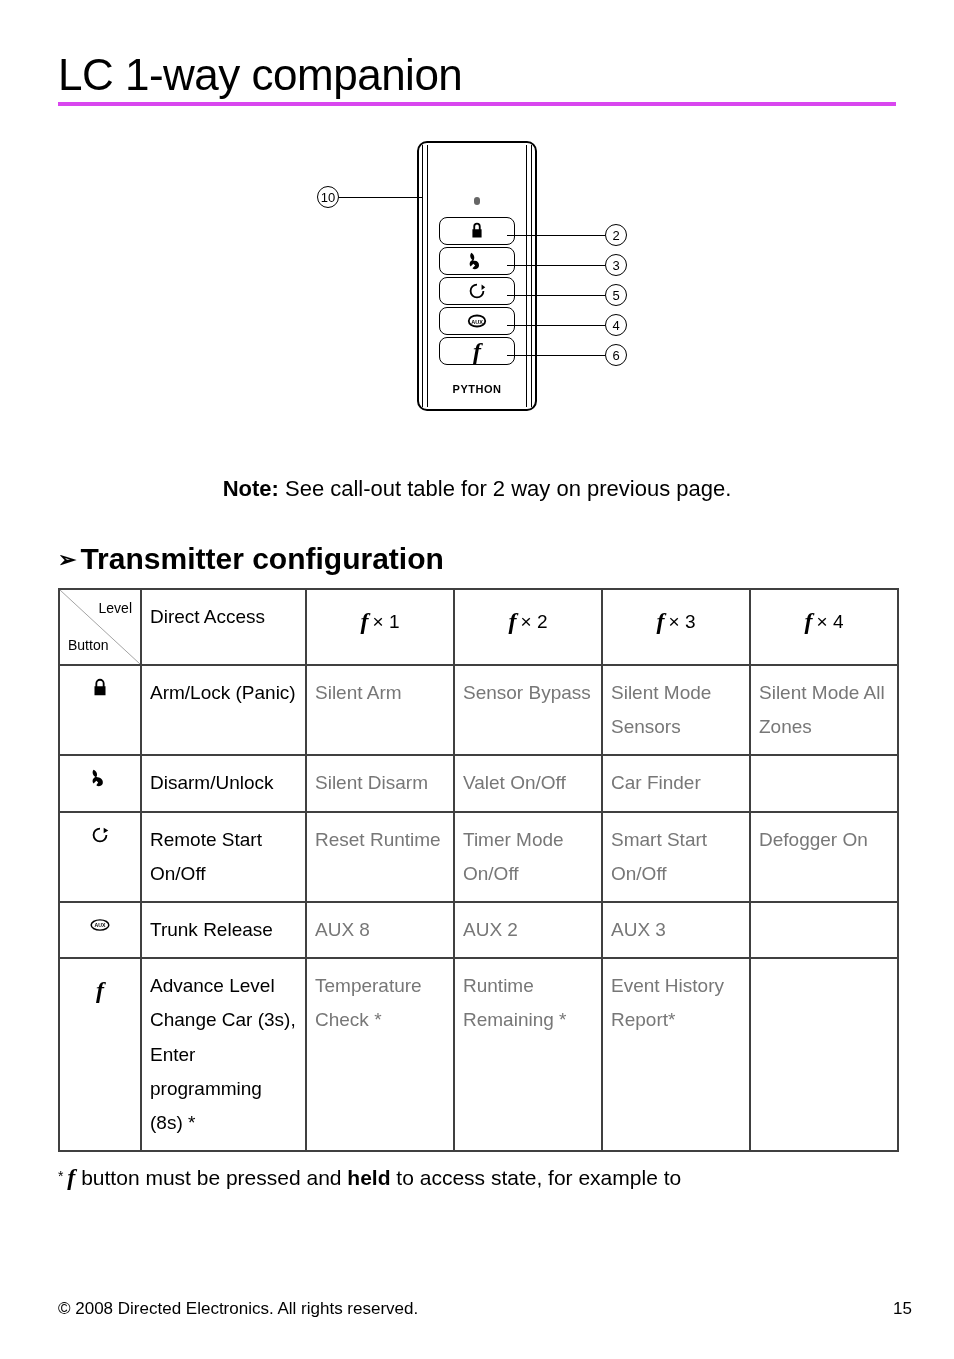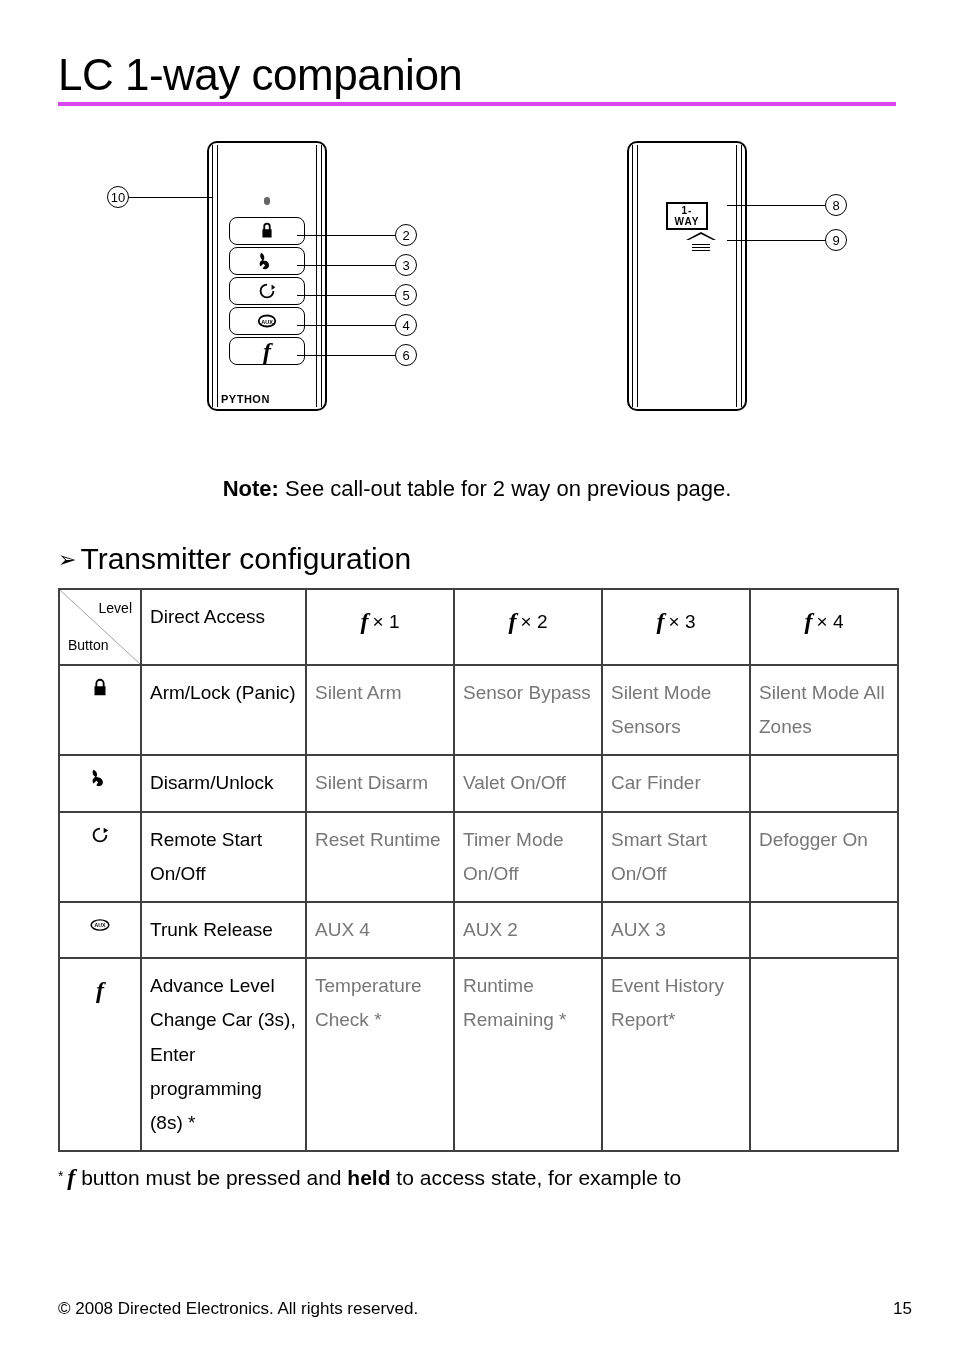--- a/index.html
+++ b/index.html
@@ -71,22 +71,23 @@
     border-radius: 8px;
     height: 28px;
     display: flex;
     align-items: center;
     justify-content: center;
     font-size: 13px;
     background: #fff;
   }
   .brand-label {
     position: absolute;
-    bottom: 0;
+    bottom: 10px;
     left: 0; right: 0;
+    text-align: center;
     font-weight: 900;
     font-size: 11px;
     letter-spacing: 0.5px;
   }
   .led-dot {
     position: absolute;
     top: 50px;
     left: 50%;
     transform: translateX(-50%);
     width: 6px;
@@ -158,21 +159,21 @@
   .callout.right .num { order: 2; margin-left: 0;}
   .note-line {
     text-align: center;
     font-size: 22px;
     margin: 30px 0 40px 0;
   }
   .note-line .bold { font-weight: 600; }
   .section-heading {
     font-size: 30px;
     font-family: "Arial Narrow", "Helvetica Neue Condensed", sans-serif;
-    font-weight: 400;
+    font-weight: 700;
     margin-bottom: 12px;
   }
   .section-heading .arrow {
     font-size: 22px;
     margin-right: 4px;
     vertical-align: 2px;
   }
   table.config {
     width: 100%;
     border-collapse: collapse;
@@ -287,42 +288,20 @@
     <div class="callout right" style="top:178px; left:190px; width:120px;">
         <span class="line"></span>
         <span class="num">4</span>
       </div>
     <div class="callout right" style="top:208px; left:190px; width:120px;">
         <span class="line"></span>
         <span class="num">6</span>
       </div>
   </div>
 
-  <div class="remote-diagram">
-    <div class="remote-body">
-      <div class="remote-inner">
-        <div class="one-way-label-box">1-WAY</div>
-        <div class="slide-cover">
-          <div class="slide-lines">
-              <div></div>
-              <div></div>
-              <div></div>
-            </div>
-        </div>
-      </div>
-    </div>
-    <div class="callout right" style="top:58px; left:200px; width:120px;">
-        <span class="line"></span>
-        <span class="num">8</span>
-      </div>
-    <div class="callout right" style="top:93px; left:200px; width:120px;">
-        <span class="line"></span>
-        <span class="num">9</span>
-      </div>
-  </div>
 </div>
 
 <p class="note-line">
   <span class="bold">Note:</span><span> See call-out table for 2 way on previous page.</span>
 </p>
 
 <h2 class="section-heading">
   <span class="arrow">➢</span><span>Transmitter configuration</span>
 </h2>
 
@@ -395,21 +374,21 @@
         <td style="color: rgb(119, 119, 119);">Smart Start On/Off</td>
         <td style="color: rgb(119, 119, 119);">Defogger On</td>
       </tr>
       <tr>
         <td class="icon-col"><svg class="tbl-icon" viewBox="0 0 30 20">
             <ellipse cx="15" cy="10" rx="13" ry="8" fill="#000"></ellipse>
             <ellipse cx="15" cy="10" rx="11" ry="6" fill="#fff"></ellipse>
             <text x="15" y="13" font-size="7" text-anchor="middle" font-weight="900" fill="#000">AUX</text>
           </svg></td>
         <td>Trunk Release</td>
-        <td style="color: rgb(119, 119, 119);">AUX 4</td>
+        <td style="color: rgb(119, 119, 119);">AUX 8</td>
         <td style="color: rgb(119, 119, 119);">AUX 2</td>
         <td style="color: rgb(119, 119, 119);">AUX 3</td>
         <td style="color: rgb(119, 119, 119);"></td>
       </tr>
       <tr>
         <td class="icon-col"><span class="f-glyph">f</span></td>
         <td>Advance Level Change Car (3s), Enter programming (8s) *</td>
         <td style="color: rgb(119, 119, 119);">Temperature Check *</td>
         <td style="color: rgb(119, 119, 119);">Runtime Remaining *</td>
         <td style="color: rgb(119, 119, 119);">Event History Report*</td>

